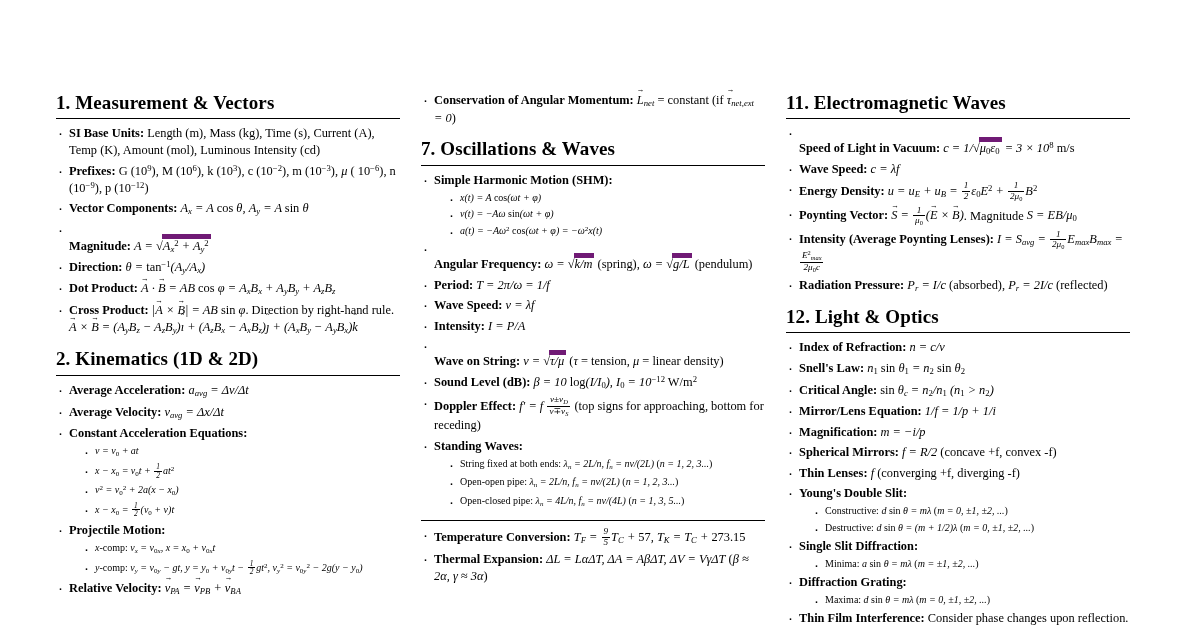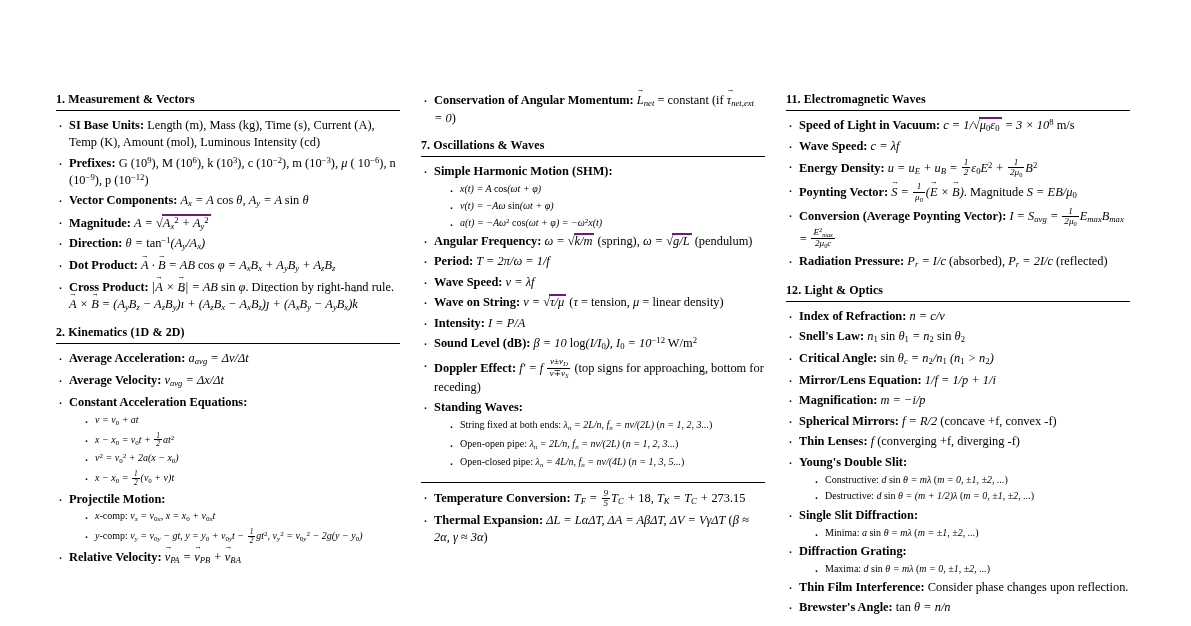--- a/index.html
+++ b/index.html
@@ -21,21 +21,21 @@
   .col {
     width: 365px;
     padding-right: 21px;
   }
   .col:nth-child(1) { padding-left: 56px; width: 421px; }
   .col:nth-child(2) { width: 365px; }
   .col:nth-child(3) { width: 365px; padding-left: 0px; }
 
   h2.sec-head {
     font-family: "Liberation Serif", "DejaVu Serif", serif;
-    font-size: 12px;
+    font-size: 19px;
     font-weight: bold;
     margin: 0 0 4px 0;
     padding: 0;
     line-height: 1.18;
     letter-spacing: 0.1px;
   }
   .sec-rule {
     border: 0;
     border-top: 1.6px solid #000;
     margin: 0 0 6px 0;
@@ -98,24 +98,25 @@
     text-align: center;
     font-size: 0.74em;
     line-height: 1.02;
     margin: 0 1px;
   }
   .frac > .n { display: block; padding: 0 2px; }
   .frac > .d { display: block; border-top: 1px solid #000; padding: 0 2px; }
 
   .sqrt {
     display: inline-block;
-    border-top: 2px solid #701a75;
+    border-top: 5px solid #701a75;
     padding: 0 2px 0 1px;
     margin-left: -1px;
     line-height: 1.1;
+    margin-top: 12px;
   }
   .rad { font-style: normal; }
   .vec { position: relative; display: inline-block; }
   .vec::after {
     content: "\2192";
     position: absolute;
     left: 0; right: 0; top: -0.72em;
     font-size: 0.62em;
     font-style: normal;
     text-align: center;
@@ -242,26 +243,26 @@
         </li>
         <li>
           <span class="lbl">Period:</span>
           <span class="m"> T = 2π/ω = 1/f</span>
         </li>
         <li>
           <span class="lbl">Wave Speed:</span>
           <span class="m"> v = λf</span>
         </li>
         <li>
+          <span class="lbl">Intensity:</span>
+          <span class="m"> I = P/A</span>
+        </li>
+        <li>
           <span class="lbl">Wave on String:</span>
           <span> <span class="m">v = <span class="rad">√</span><span class="sqrt">τ/μ</span></span> (<span class="m">τ</span> = tension, <span class="m">μ</span> = linear density)</span>
-        </li>
-        <li>
-          <span class="lbl">Intensity:</span>
-          <span class="m"> I = P/A</span>
         </li>
         <li>
           <span class="lbl">Sound Level (dB):</span>
           <span> <span class="m">β = 10 <span class="mr">log</span>(I/I<sub class="r">0</sub>), I<sub class="r">0</sub> = 10<sup class="r">−12</sup></span> W/m<sup class="r">2</sup></span>
         </li>
         <li>
           <span class="lbl">Doppler Effect:</span>
           <span> <span class="m">f′ = f <span class="frac"><span class="n">v±v<sub>D</sub></span><span class="d">v∓v<sub>S</sub></span></span></span> (top signs for approaching, bottom for receding)</span>
         </li>
         <li>
@@ -273,21 +274,21 @@
           </ul>
         </li>
       </ul>
     </div>
 
     <div class="sec">
       <hr class="sec-rule">
       <ul class="lvl1">
         <li>
           <span class="lbl">Temperature Conversion:</span>
-          <span class="m"> T<sub>F</sub> = <span class="frac"><span class="n">9</span><span class="d">5</span></span>T<sub>C</sub> + <span class="mr">18</span>, T<sub>K</sub> = T<sub>C</sub> + <span class="mr">273.15</span></span>
+          <span class="m"> T<sub>F</sub> = <span class="frac"><span class="n">9</span><span class="d">5</span></span>T<sub>C</sub> + <span class="mr">57</span>, T<sub>K</sub> = T<sub>C</sub> + <span class="mr">273.15</span></span>
         </li>
         <li>
           <span class="lbl">Thermal Expansion:</span>
           <span> <span class="m">ΔL = LαΔT, ΔA = AβΔT, ΔV = VγΔT</span> (<span class="m">β ≈ 2α, γ ≈ 3α</span>)</span>
         </li>
       </ul>
     </div>
 
   </div>
 
@@ -307,21 +308,21 @@
         </li>
         <li>
           <span class="lbl">Energy Density:</span>
           <span class="m"> u = u<sub>E</sub> + u<sub>B</sub> = <span class="frac"><span class="n">1</span><span class="d">2</span></span>ε<sub class="r">0</sub>E<sup class="r">2</sup> + <span class="frac"><span class="n">1</span><span class="d">2μ<sub class="r">0</sub></span></span>B<sup class="r">2</sup></span>
         </li>
         <li>
           <span class="lbl">Poynting Vector:</span>
           <span> <span class="m"><span class="vec">S</span> = <span class="frac"><span class="n">1</span><span class="d">μ<sub class="r">0</sub></span></span>(<span class="vec">E</span> × <span class="vec">B</span>)</span>. Magnitude <span class="m">S = EB/μ<sub class="r">0</sub></span></span>
         </li>
         <li>
-          <span class="lbl">Conversion (Average Poynting Vector):</span>
+          <span class="lbl">Intensity (Average Poynting Lenses):</span>
           <span class="m"> I = S<sub>avg</sub> = <span class="frac"><span class="n">1</span><span class="d">2μ<sub class="r">0</sub></span></span>E<sub>max</sub>B<sub>max</sub> = <span class="frac"><span class="n">E<sup class="r">2</sup><sub>max</sub></span><span class="d">2μ<sub class="r">0</sub>c</span></span></span>
         </li>
         <li>
           <span class="lbl">Radiation Pressure:</span>
           <span> <span class="m">P<sub>r</sub> = I/c</span> (absorbed), <span class="m">P<sub>r</sub> = 2I/c</span> (reflected)</span>
         </li>
       </ul>
     </div>
 
     <div class="sec">

